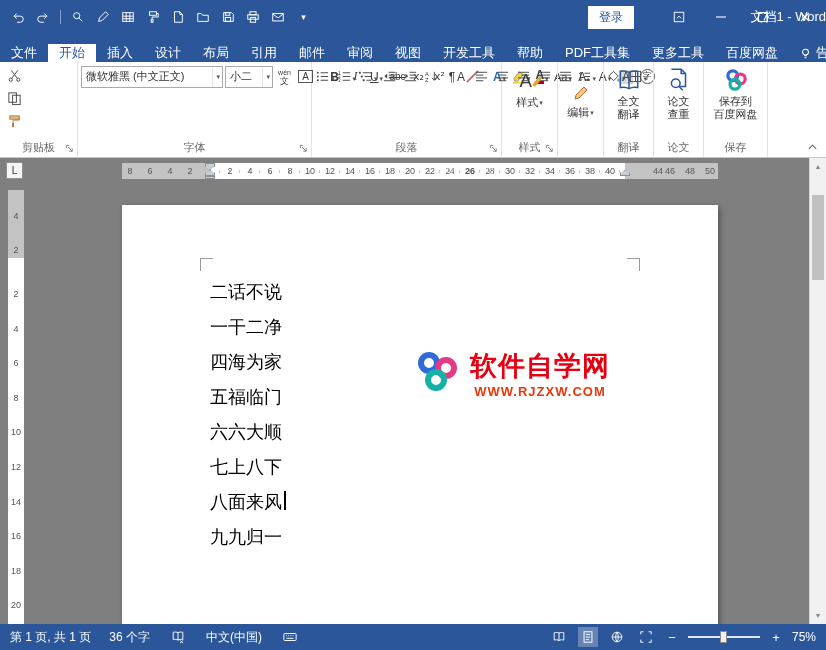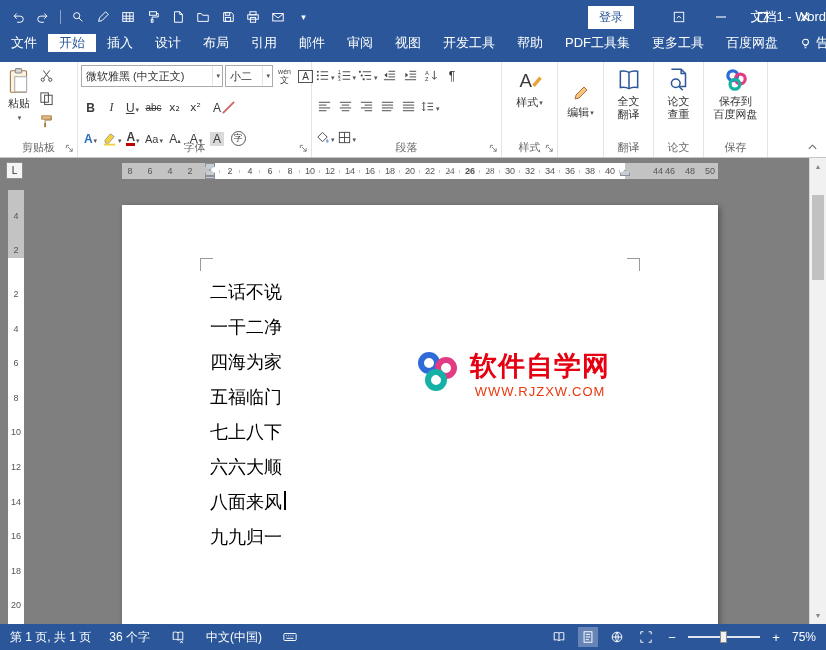--- a/index.html
+++ b/index.html
@@ -15,35 +15,35 @@
   .wtitle{position:absolute;left:0;right:0;text-align:right;font-size:13px;pointer-events:none}
   .tbr{margin-left:auto;display:flex;align-items:center;height:100%;z-index:2}
   .login{background:#fff;color:#2b579a;border:none;font-size:12px;padding:3px 11px;margin-right:24px;font-family:inherit;cursor:pointer}
   .wbtn{width:42px;height:34px;display:flex;align-items:center;justify-content:center}
   .wbtn svg{stroke:#fff;fill:none;stroke-width:1.1;width:12px;height:12px}
   .dd::after{content:"▾";font-size:7px;color:#555;margin-left:1px}
   .du::after{content:"▴";font-size:7px;color:#555}
   .qat .dd::after{color:#fff;font-size:9px}
 
   
-  .tabrow{height:28px;background:#2b579a;display:flex;align-items:flex-start;color:#fff;font-size:13px}
+  .tabrow{height:28px;background:#2b579a;display:flex;align-items:flex-end;color:#fff;font-size:13px}
   .tab{display:flex;align-items:center;padding:0 11px;cursor:pointer;white-space:nowrap}
   .tab.active{background:#fff;color:#2b579a}
   .tellme{display:flex;align-items:center;gap:4px;padding:0 10px}
   .tellme svg,.share svg{width:13px;height:13px;stroke:#fff;fill:none;stroke-width:1.1}
 
   
   .ribbon{height:96px;background:#fff;border-bottom:1px solid #c6c6c6;display:flex;position:relative;box-sizing:border-box}
   .grp{position:relative;border-right:1px solid #e3e3e3;padding:3px 3px 18px 3px;box-sizing:border-box;display:flex}
   .glabel{position:absolute;bottom:2px;left:0;right:0;text-align:center;font-size:11px;color:#696969;pointer-events:none}
   .launcher{position:absolute;right:2px;bottom:3px;width:12px;height:12px;display:flex;align-items:center;justify-content:center;cursor:pointer}
   .launcher svg{width:9px;height:9px;stroke:#767676;fill:none;stroke-width:1}
   .bigbtn{display:flex;flex-direction:column;align-items:center;font-size:11px;color:#333;cursor:pointer;line-height:13px;padding:2px 3px}
   .bigbtn .bi{display:flex;align-items:center;justify-content:center;margin-bottom:2px}
-  .fcol{display:flex;flex-direction:column;gap:10px}
+  .fcol{display:flex;gap:10px}
   .frow{display:flex;align-items:center;gap:2px;height:23px}
   .sbtn{min-width:19px;height:21px;display:inline-flex;align-items:center;justify-content:center;color:#3b3b3b;font-size:12px;border-radius:2px;cursor:pointer}
   .sbtn svg{width:15px;height:15px;stroke:#444;fill:none;stroke-width:1}
   .combo{height:20px;background:#fff;border:1px solid #abaaaa;display:flex;align-items:center;font-size:11px;color:#333;padding-left:4px;cursor:pointer}
   .combo .cv{white-space:nowrap;overflow:hidden}
   .combo .dd{margin-left:auto;height:100%;display:flex;align-items:center;padding:0 2px;border-left:1px solid #e4e4e4}
   .g-b{font-weight:700}
   .g-i{font-style:italic;font-family:"Liberation Serif","DejaVu Serif",serif}
   .g-u{text-decoration:underline}
   .g-strike{font-size:10px;text-decoration:line-through}
@@ -85,21 +85,21 @@
   .doc-text{position:absolute;left:88px;top:70px;font-size:18px;line-height:35px;color:#000}
   .docline{white-space:nowrap}
   .caret{display:inline-block;width:2px;height:19px;background:#000;vertical-align:-2px;margin-left:2px}
   .wm{position:absolute;left:296px;top:146px;display:flex;gap:8px;align-items:flex-start}
   .wm-logo{position:relative;width:44px;height:42px}
   .ring{position:absolute;border-radius:50%;box-sizing:border-box;width:22px;height:22px}
   .ring.b{border:6px solid #2f6bd8;left:0;top:1px}
   .ring.p{border:6px solid #e23a83;left:17px;top:6px}
   .ring.t{border:6px solid #14b2a6;left:7px;top:18px}
   .wm-title{font-size:27px;font-weight:bold;color:#e60012;letter-spacing:1px;line-height:30px}
-  .wm-url{font-size:13px;font-weight:normal;color:#e8380d;letter-spacing:1px;text-align:center;margin-top:3px}
+  .wm-url{font-size:13px;font-weight:bold;color:#e8380d;letter-spacing:1px;text-align:center;margin-top:3px}
 
   
   .scroll{position:absolute;right:0;top:158px;width:17px;height:466px;background:#f1f1f1;border-left:1px solid #d8d8d8;box-sizing:border-box}
   .sarrow{height:17px;display:flex;align-items:center;justify-content:center;color:#868686;font-size:7px;cursor:pointer}
   .sarrow.down{position:absolute;bottom:0;left:0;right:0}
   .sthumb{position:absolute;left:2px;right:2px;top:37px;height:85px;background:#c1c1c1;cursor:grab}
 
   
   .statusbar{position:absolute;left:0;top:624px;width:826px;height:26px;background:#2b579a;color:#fff;display:flex;align-items:center;font-size:12px}
   .sb-left{display:flex;align-items:center;gap:18px;padding-left:10px}
@@ -239,31 +239,20 @@
           <path d="M5.5 9.5h3M6 11.5h2"></path>
         </svg>
       <span>告诉我</span>
     </div>
 
   </div>
 
   <div class="ribbon">
 
     <div class="grp" style="width:78px">
-      <div class="bigbtn">
-        <span class="bi">
-          <svg width="26" height="28" viewBox="0 0 24 26">
-              <rect x="4" y="3.5" width="15" height="20" rx="1" fill="#fbf3df" stroke="#9c7a4b"></rect>
-              <rect x="8.5" y="1.5" width="6" height="4" rx="1" fill="#d9d9d9" stroke="#8a8a8a"></rect>
-              <rect x="8" y="9" width="11" height="14" fill="#fff" stroke="#b0b0b0"></rect>
-            </svg>
-        </span>
-        <span>粘贴</span>
-        <span class="dd"></span>
-      </div>
       <div class="clipcol">
         <span class="sbtn">
             <svg viewBox="0 0 16 16">
               <path d="M4.5 2.5L11 11M11.5 2.5L5 11"></path>
               <circle cx="4" cy="12.5" r="1.7"></circle>
               <circle cx="12" cy="12.5" r="1.7"></circle>
             </svg>
           </span>
         <span class="sbtn">
             <svg viewBox="0 0 16 16">
@@ -639,22 +628,22 @@
           <div class="wm-title">软件自学网</div>
           <div class="wm-url">WWW.RJZXW.COM</div>
         </span>
       </div>
 
       <div class="doc-text">
           <div class="docline">二话不说</div>
           <div class="docline">一干二净</div>
           <div class="docline">四海为家</div>
           <div class="docline">五福临门</div>
+          <div class="docline">六六大顺</div>
           <div class="docline">七上八下</div>
-          <div class="docline">六六大顺</div>
           <div class="docline">八面来风<span class="caret"></span></div>
           <div class="docline">九九归一</div>
         </div>
     </div>
   </div>
 
   <div class="scroll">
     <div class="sarrow">▲</div>
     <div class="sthumb"></div>
     <div class="sarrow down">▼</div>

